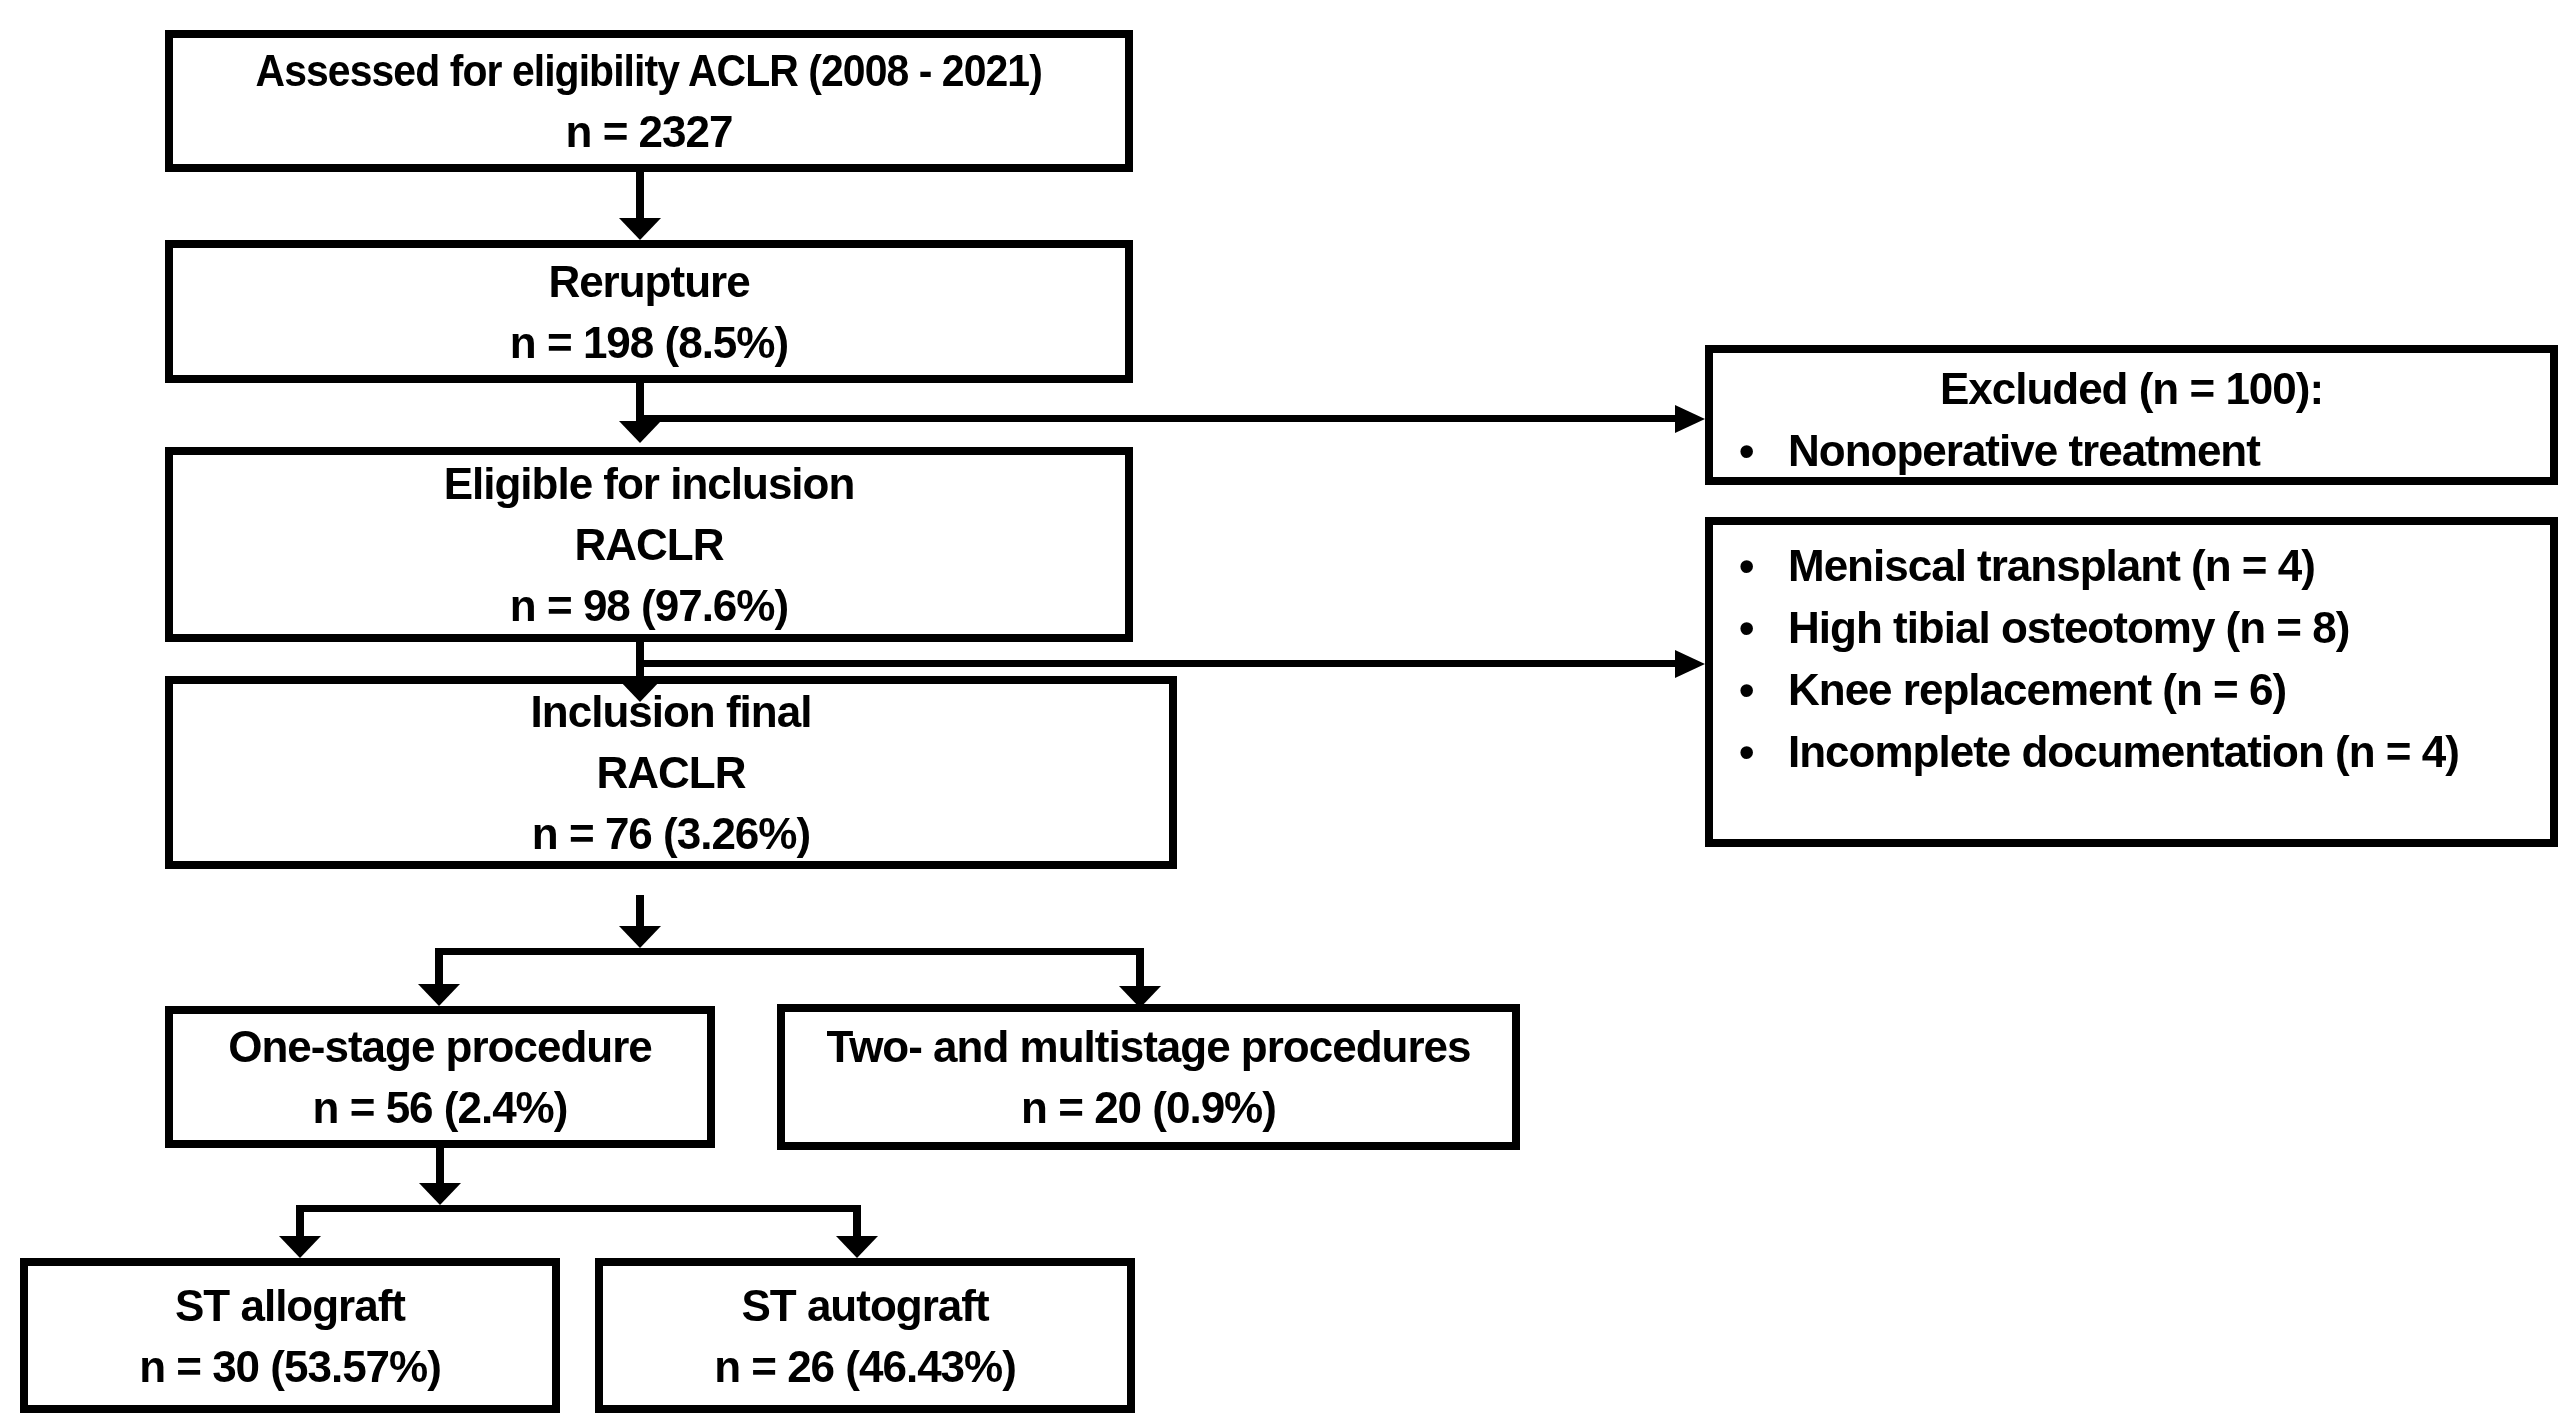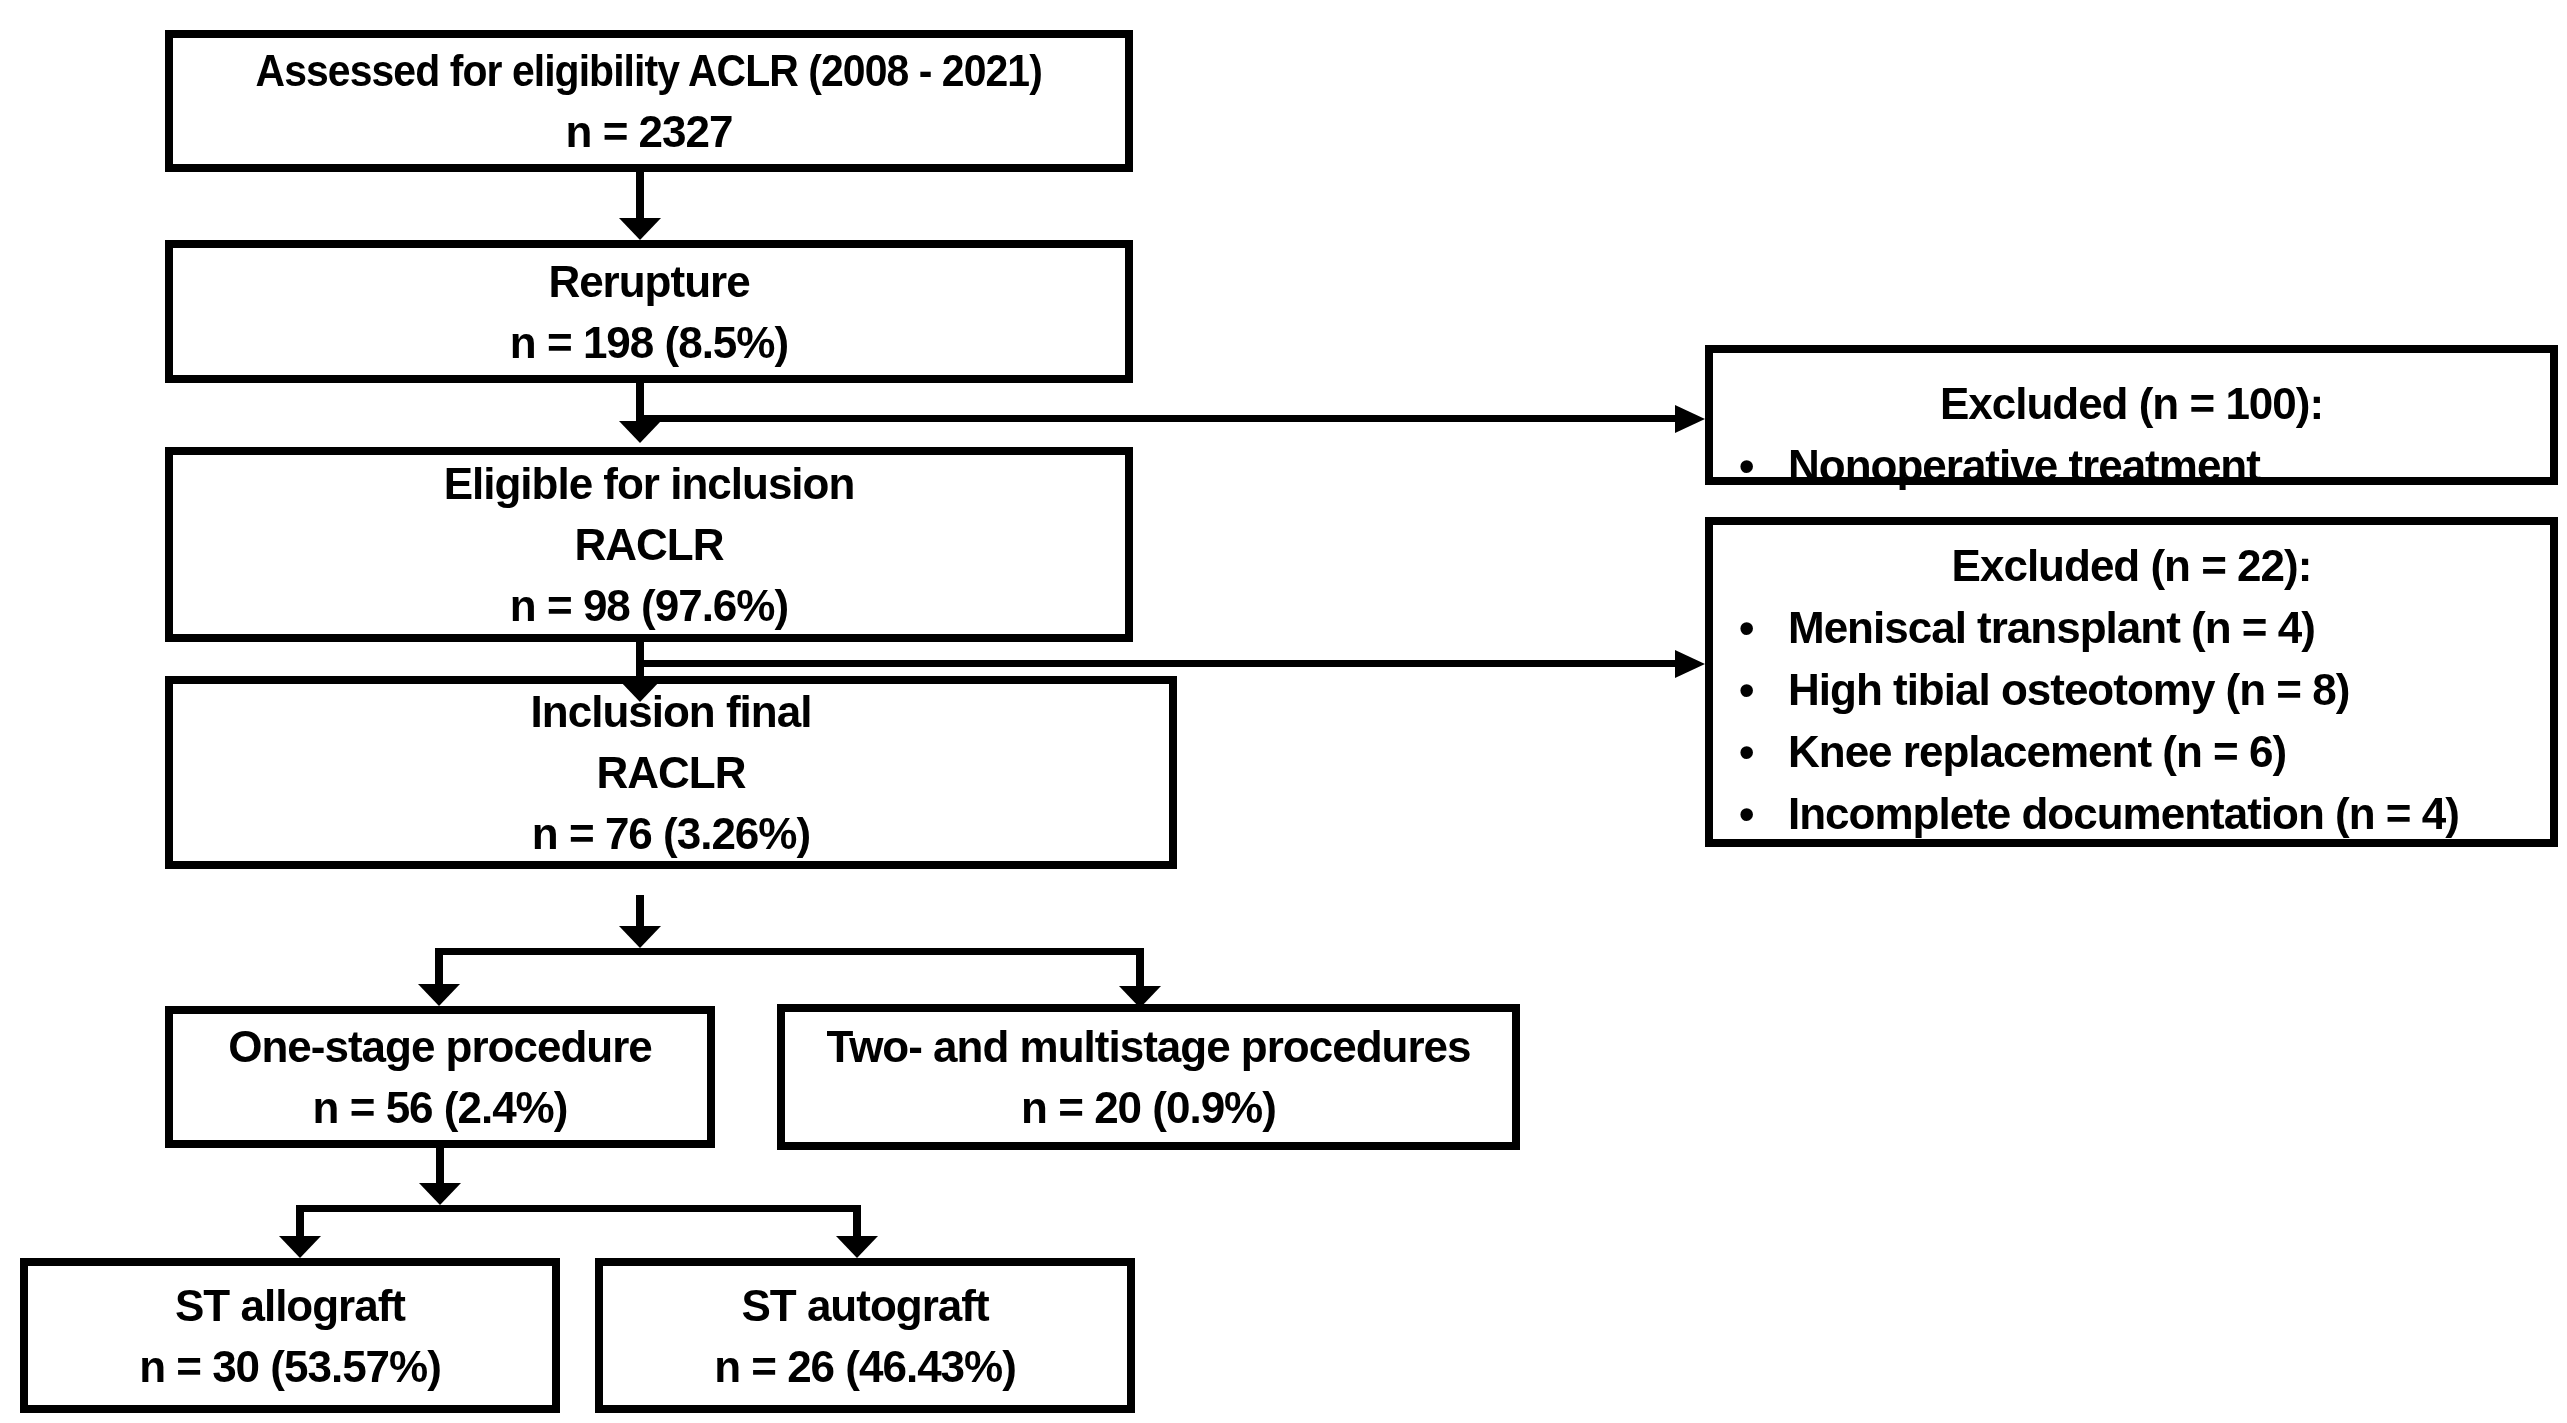--- a/index.html
+++ b/index.html
@@ -7,21 +7,21 @@
     position:relative;width:2567px;height:1423px;background:#ffffff;overflow:hidden;
     font-family:"Liberation Sans",sans-serif;font-weight:bold;color:#000;
     font-size:44px;letter-spacing:-1px;border-radius:7px;
   }
   .box{
     position:absolute;border:8px solid #000;background:#fff;box-sizing:border-box;
     display:flex;flex-direction:column;justify-content:center;align-items:center;text-align:center;
   }
   .ln{line-height:61px;white-space:nowrap;}
   .squeeze{transform:scaleX(0.93);transform-origin:center;}
-  .exc{justify-content:flex-start;align-items:stretch;padding-top:20px;}
+  .exc{justify-content:flex-start;align-items:stretch;padding-top:5px;}
   .exc .title{text-align:center;line-height:62px;}
   .bullet-row{display:flex;flex-direction:row;line-height:62px;text-align:left;}
   .bullet-glyph{flex:none;width:64px;padding-left:26px;box-sizing:border-box;}
   .bullet-text{flex:1;white-space:nowrap;margin-left:11px;}
   .cline{position:absolute;background:#000;}
   .ah-d{position:absolute;width:0;height:0;
     border-left:21px solid transparent;border-right:21px solid transparent;border-top:22px solid #000;}
   .ah-r{position:absolute;width:0;height:0;
     border-top:14px solid transparent;border-bottom:14px solid transparent;border-left:30px solid #000;}
 </style>
@@ -74,21 +74,20 @@
 
   <div class="box exc" style="left:1705px;top:345px;width:853px;height:140px">
     <div class="title">Excluded (n = 100):</div>
     <div class="bullet-row">
       <span class="bullet-glyph">•</span>
       <span class="bullet-text">Nonoperative treatment</span>
     </div>
   </div>
 
   <div class="box exc" style="left:1705px;top:517px;width:853px;height:330px;padding-top:10px">
-    <div class="title">Excluded (n = 22):</div>
     <div class="bullet-row">
       <span class="bullet-glyph">•</span>
       <span class="bullet-text">Meniscal transplant (n = 4)</span>
     </div>
     <div class="bullet-row">
       <span class="bullet-glyph">•</span>
       <span class="bullet-text">High tibial osteotomy (n = 8)</span>
     </div>
     <div class="bullet-row">
       <span class="bullet-glyph">•</span>

